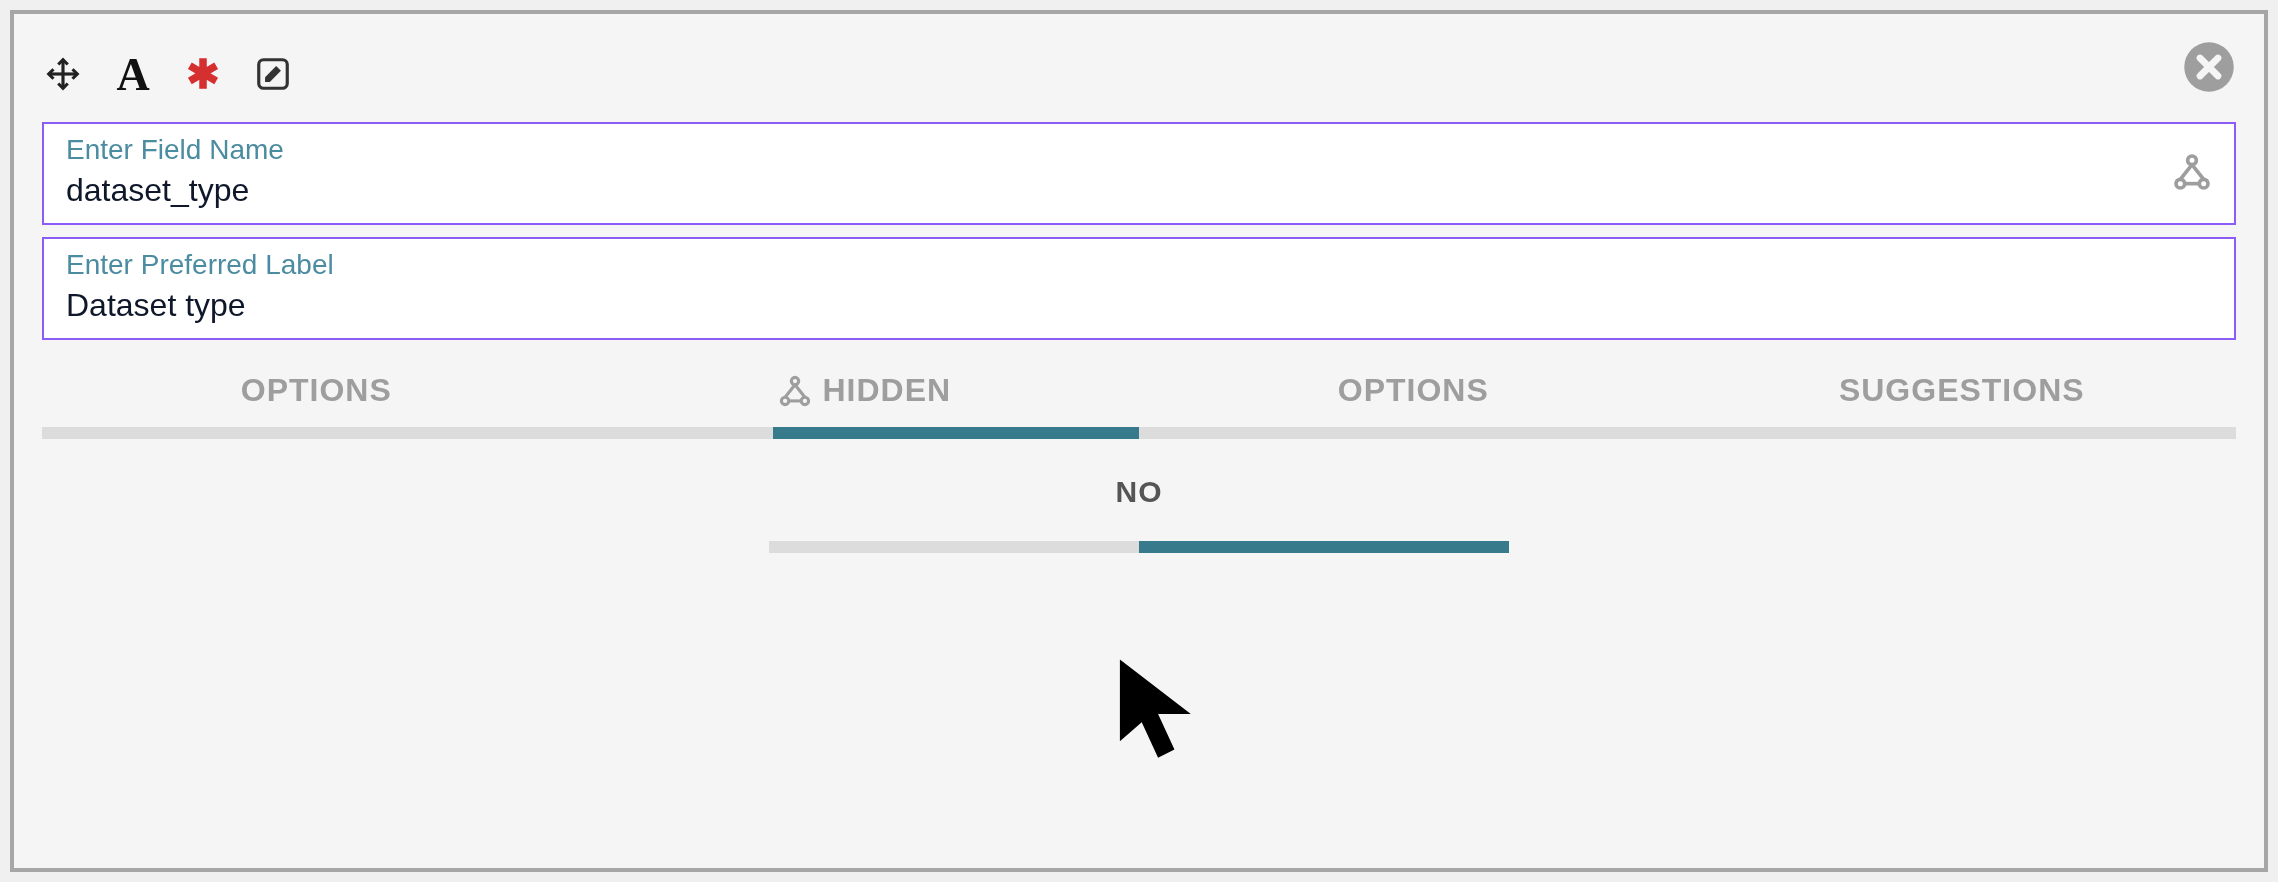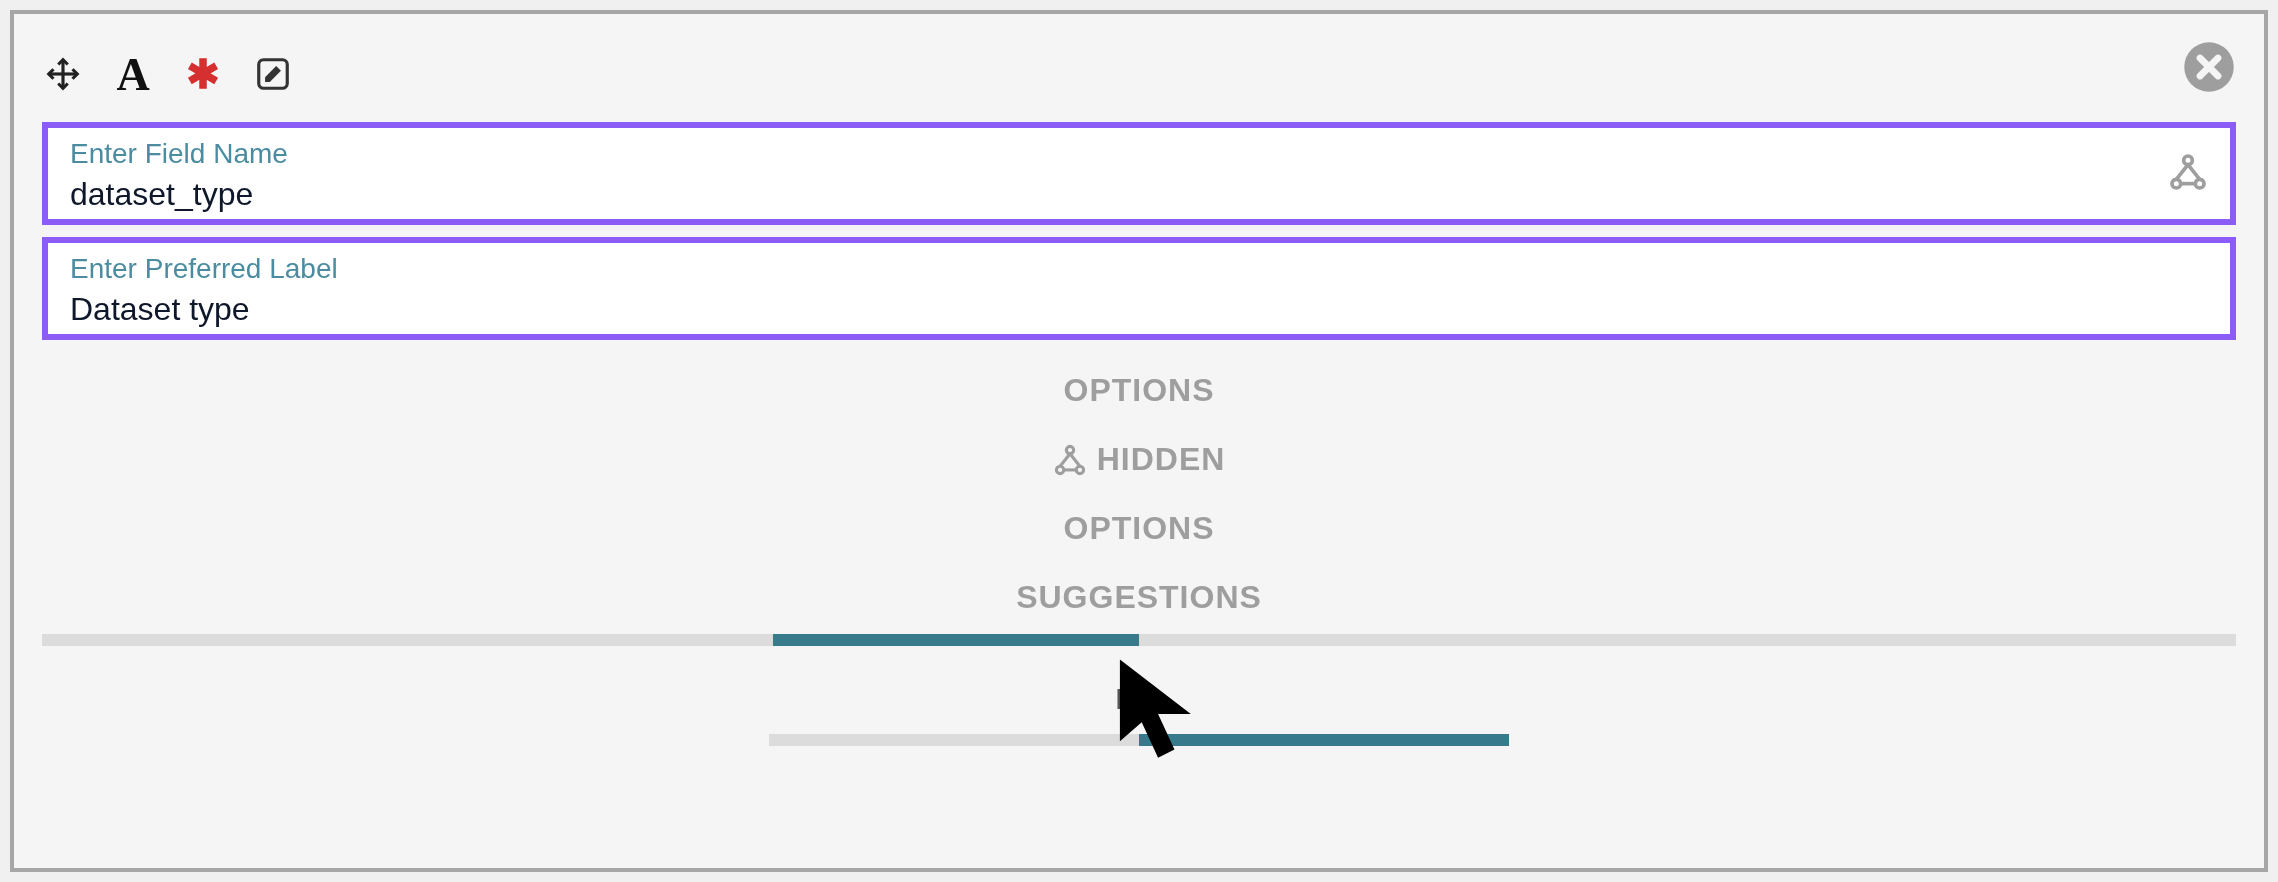--- a/index.html
+++ b/index.html
@@ -50,24 +50,24 @@
     height: 54px;
     display: inline-flex;
     align-items: center;
     justify-content: center;
   }
   .close-btn svg { display:block; }
 
   
   .field-box {
     background: #fff;
-    border: 6px solid #8b5cf6;
+    border: 2px solid #8b5cf6;
     box-sizing: border-box;
     margin-bottom: 12px;
-    padding: 10px 22px 6px 22px;
+    padding: 10px 22px 14px 22px;
     position: relative;
   }
   .field-box .fld-label {
     font-size: 28px;
     color: #4b8ca1;
     margin-bottom: 6px;
   }
   .field-box .fld-value {
     font-size: 32px;
     color: #0f172a;
@@ -81,21 +81,20 @@
   }
 
   
   .tabs-wrap {
     margin-top: 18px;
   }
   .tabs {
     display: flex;
     width: 100%;
     align-items: center;
-    flex-direction: column;
   }
   .tab {
     flex: 1 1 0;
     text-align: center;
     font-size: 32px;
     font-weight: 700;
     letter-spacing: 1px;
     color: #9e9e9e;
     padding: 14px 0 18px 0;
     display: flex;
@@ -130,21 +129,21 @@
     display: flex;
     width: 740px;
   }
   .subtab {
     flex: 1 1 0;
     text-align: center;
     font-size: 30px;
     font-weight: 600;
     letter-spacing: 1px;
     color: #555;
-    padding-bottom: 18px;
+    padding-bottom: 32px;
   }
   .sub-track {
     height: 12px;
     background: #dcdcdc;
     width: 740px;
     margin: 0 auto;
     position: relative;
   }
   .sub-indicator {
     position: absolute;

